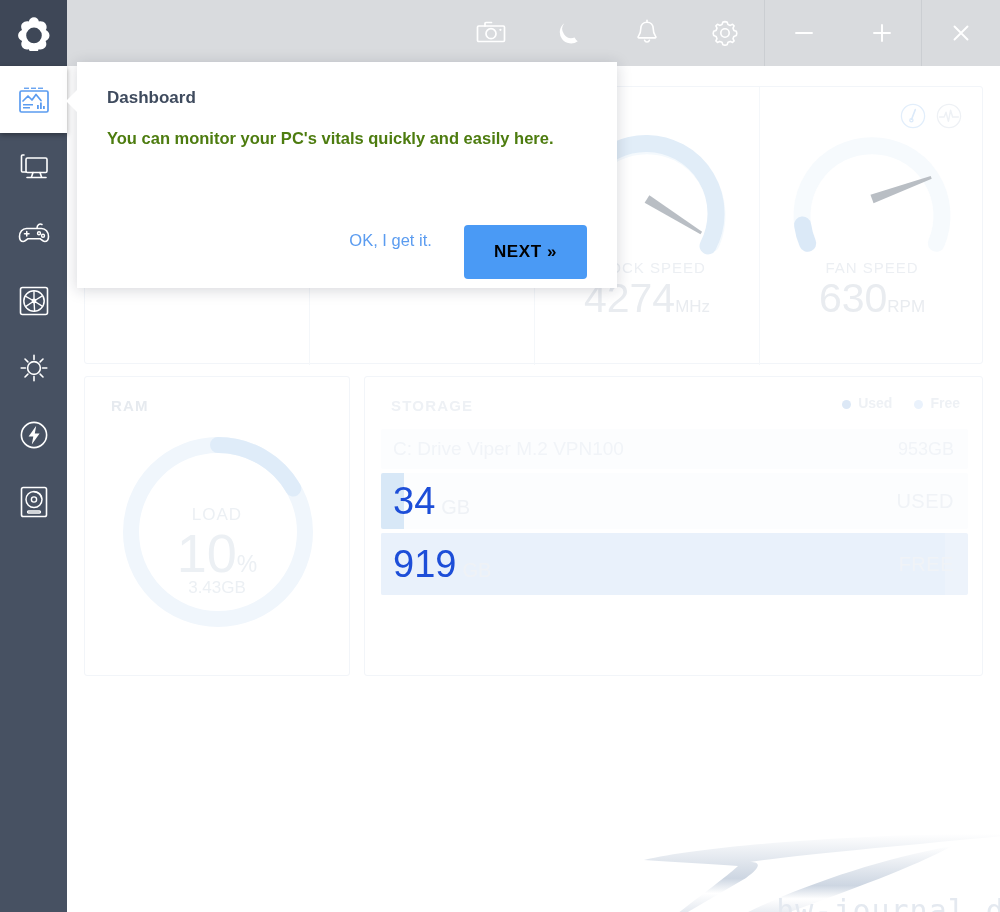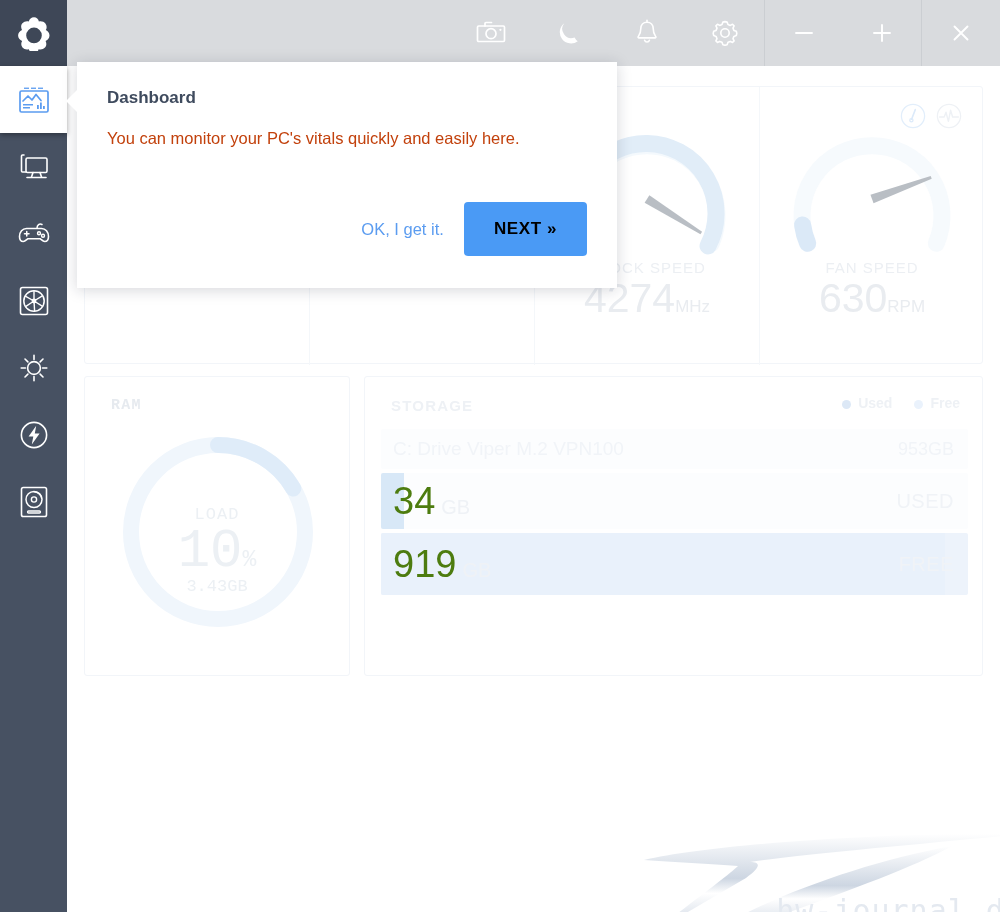--- a/index.html
+++ b/index.html
@@ -61,21 +61,21 @@
     background: #ffffff;
     padding: 0;
   }
   .card {
     background: #ffffff;
     border: 1px solid #f2f5f9;
     border-radius: 3px;
     position: absolute;
   }
   #card-gauges { left: 17px; top: 20px; width: 899px; height: 278px; }
-  #card-ram    { left: 17px; top: 310px; width: 266px; height: 300px; font-family: Liberation Mono, monospace; }
+  #card-ram    { left: 17px; top: 310px; width: 266px; height: 300px; }
   #card-storage{ left: 297px; top: 310px; width: 619px; height: 300px; }
 
   .card-title {
     position: absolute; left: 26px; top: 20px;
     font-size: 15px; letter-spacing: 1.2px;
     color: #eef1f5; font-weight: bold;
   }
   .view-toggles {
     position: absolute; right: 20px; top: 16px;
     display: flex; gap: 10px;
@@ -141,21 +141,21 @@
   .bar-text-left {
     position: absolute; left: 12px; top: 50%; transform: translateY(-50%);
     white-space: nowrap; color: #f0f3f7;
   }
   .bar-text-right {
     position: absolute; right: 14px; top: 50%; transform: translateY(-50%);
     white-space: nowrap; color: #f0f3f7;
   }
   .drv-name { font-size: 19px; color: #f1f4f8; }
   .drv-size { font-size: 18px; color: #f1f4f8; }
-  .amt-num { font-size: 38px; color: #4d7c0f; }
+  .amt-num { font-size: 38px; color: #1d4ed8; }
   .amt-unit { font-size: 20px; color: #eff2f6; margin-left: 6px; }
   .amt-cap { font-size: 20px; letter-spacing: 0.5px; color: #f0f3f7; }
 
   
   .watermark {
     position: absolute; left: 575px; top: 762px;
     width: 400px; height: 130px;
     pointer-events: none;
   }
   .wm-text {
@@ -180,26 +180,27 @@
     width: 0; height: 0;
     border-top: 11px solid transparent;
     border-bottom: 11px solid transparent;
     border-right: 11px solid #ffffff;
   }
   .pop-title {
     font-size: 17px; font-weight: bold; color: #3f4b5e;
     margin-bottom: 16px;
   }
   .pop-body {
-    font-size: 16.5px; color: #c2410c; line-height: 1.72;
+    font-size: 16.5px; color: #4d7c0f; line-height: 1.72;
     max-width: 470px;
+    font-weight: bold;
   }
   .pop-actions {
-    position: absolute; right: 30px; bottom: 32px;
-    display: flex; align-items: center; gap: 16px;
+    position: absolute; right: 30px; bottom: 9px;
+    display: flex; align-items: flex-start; gap: 28px;
   }
   .pop-dismiss {
     font-size: 16.5px; color: #5b9cf0; cursor: pointer;
     padding: 6px 4px;
   }
   .pop-next {
     background: #4a9af5; color: #000000;
     font-size: 17px; font-weight: bold; letter-spacing: 0.6px;
     border: none; border-radius: 4px;
     padding: 17px 30px; cursor: pointer;

